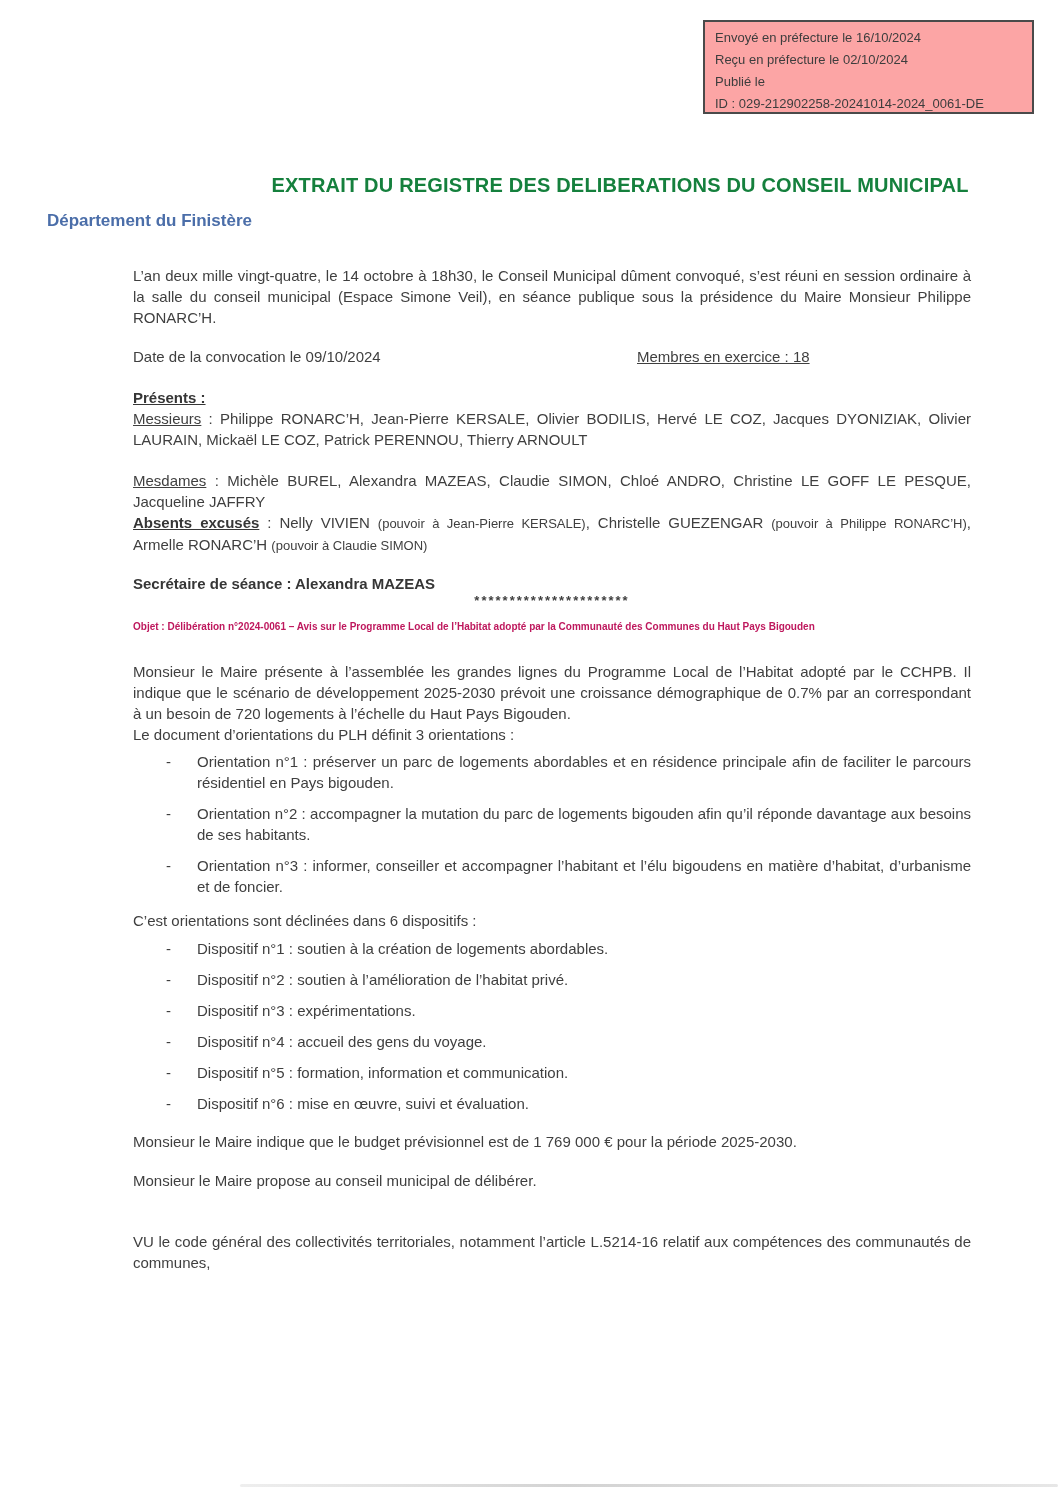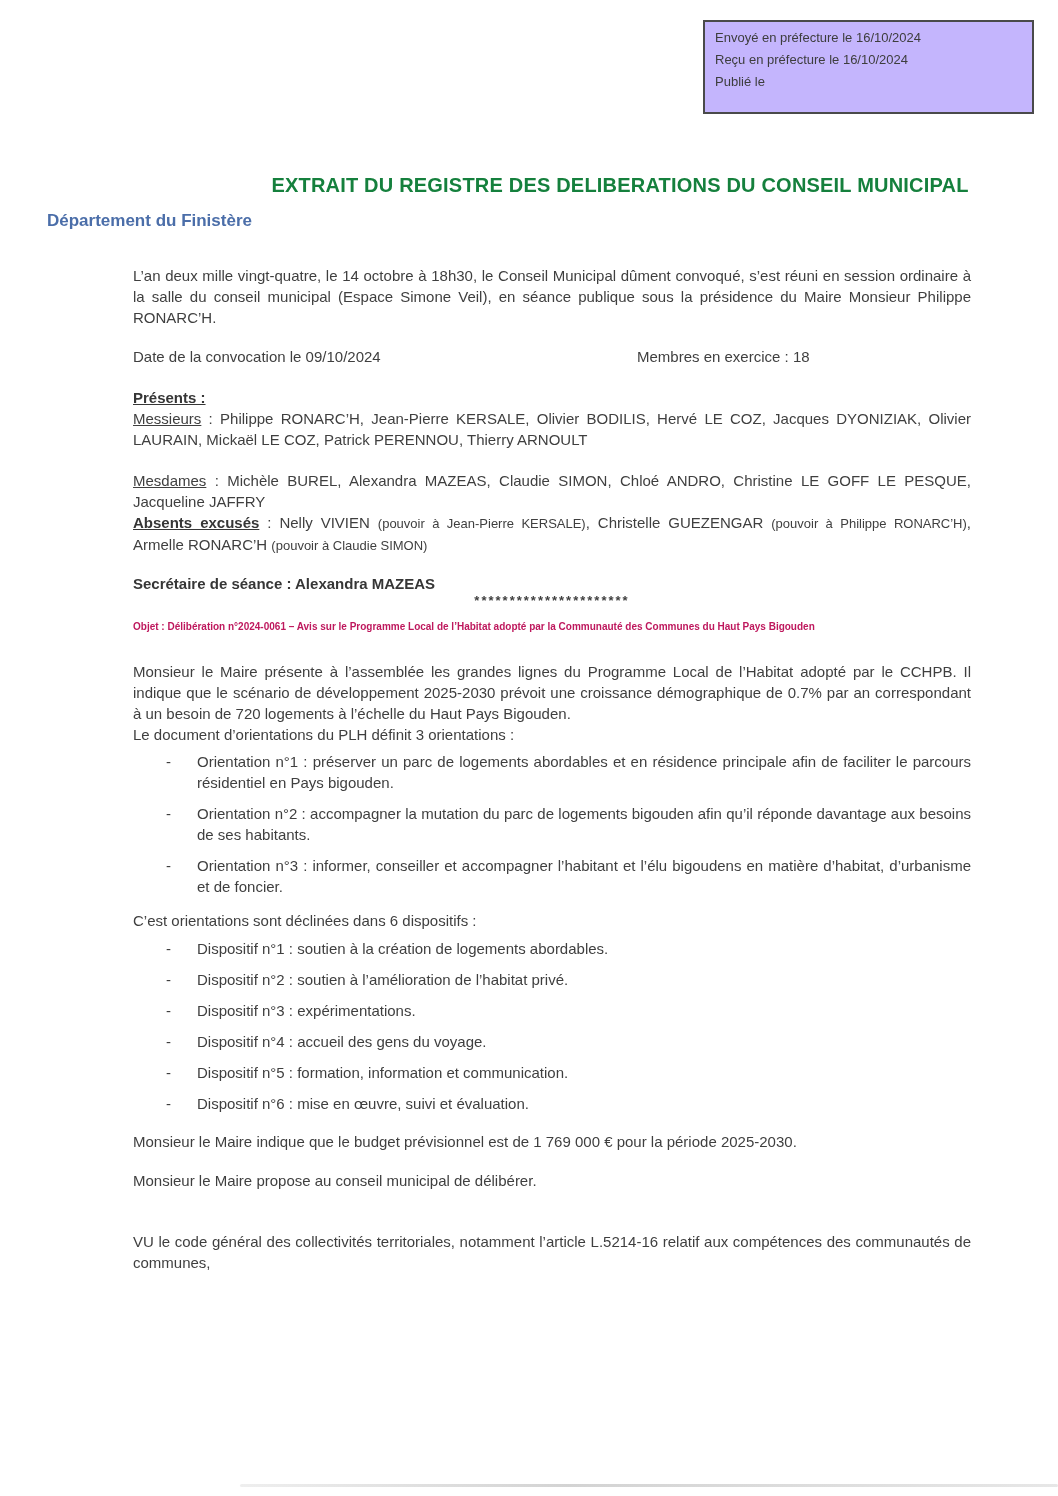--- a/index.html
+++ b/index.html
@@ -11,21 +11,21 @@
     color:#3f3f3f;
     overflow:hidden;
     margin:0 auto;
   }
   
   .stamp{
     position:absolute;left:703px;top:20px;width:331px;height:94px;
     border:2px solid #4a4a4a;box-sizing:border-box;
     padding:5px 4px 0 10px;
     font-size:13px;line-height:22px;color:#3d3d3d;
-    background:#c4b5fd;
+    background:#fca5a5;
   }
   
   .logo{position:absolute;left:72px;top:52px;width:186px;height:142px;}
   .logo svg{position:absolute;left:0;top:0;}
   .logo .mairie{
     position:absolute;left:92px;top:2px;
     font-family:"DejaVu Serif", serif;
     font-style:italic;font-weight:bold;
     font-size:21px;color:#4a82c4;letter-spacing:1px;
   }
@@ -49,21 +49,21 @@
     position:absolute;left:133px;top:265px;width:838px;
     font-size:15px;line-height:21px;
   }
   .content p{margin:0 0 18px 0;}
   .just{text-align:justify;}
   .b{font-weight:bold;color:#363636;}
   .ul{text-decoration:underline;}
   .sm{font-size:13px;}
   .nmb{margin-bottom:0 !important;}
   .daterow{position:relative;margin:0 0 20px 0;height:21px;}
-  .daterow .membres{position:absolute;left:504px;top:0;}
+  .daterow .membres{position:absolute;left:504px;top:0;text-decoration:underline;}
   .p-presents-heading{margin-bottom:0 !important;}
   .p-mesdames,.p-messieurs{margin-bottom:0 !important;}
   .p-messieurs{margin-bottom:20px !important;}
   .p-absents{margin-bottom:17px !important;}
   .p-secretaire{margin-bottom:0 !important;}
   .stars{
     text-align:center;font-size:13px;letter-spacing:2px;
     line-height:14px;margin:0 0 8px 0;color:#3f3f3f;font-weight:bold;
   }
   .p-objet{font-size:10px;margin-bottom:24px !important;color:#be185d;}
@@ -84,22 +84,23 @@
     border-radius:2px;
   }
 </style>
 </head>
 <body>
 
 <div class="page">
 
   <div class="stamp">
     <div>Envoyé en préfecture le 16/10/2024</div>
-    <div>Reçu en préfecture le 16/10/2024</div>
+    <div>Reçu en préfecture le 02/10/2024</div>
     <div>Publié le</div>
+    <div>ID : 029-212902258-20241014-2024_0061-DE</div>
   </div>
 
 
   <h1 class="title">EXTRAIT DU REGISTRE DES DELIBERATIONS DU CONSEIL MUNICIPAL</h1>
   <div class="dept">Département du Finistère</div>
 
   <div class="content">
 
     <p class="just">L’an deux mille vingt-quatre, le 14 octobre à 18h30, le Conseil Municipal dûment convoqué, s’est réuni en session ordinaire à la salle du conseil municipal (Espace Simone Veil), en séance publique  sous la présidence du Maire Monsieur Philippe RONARC’H.</p>
 

